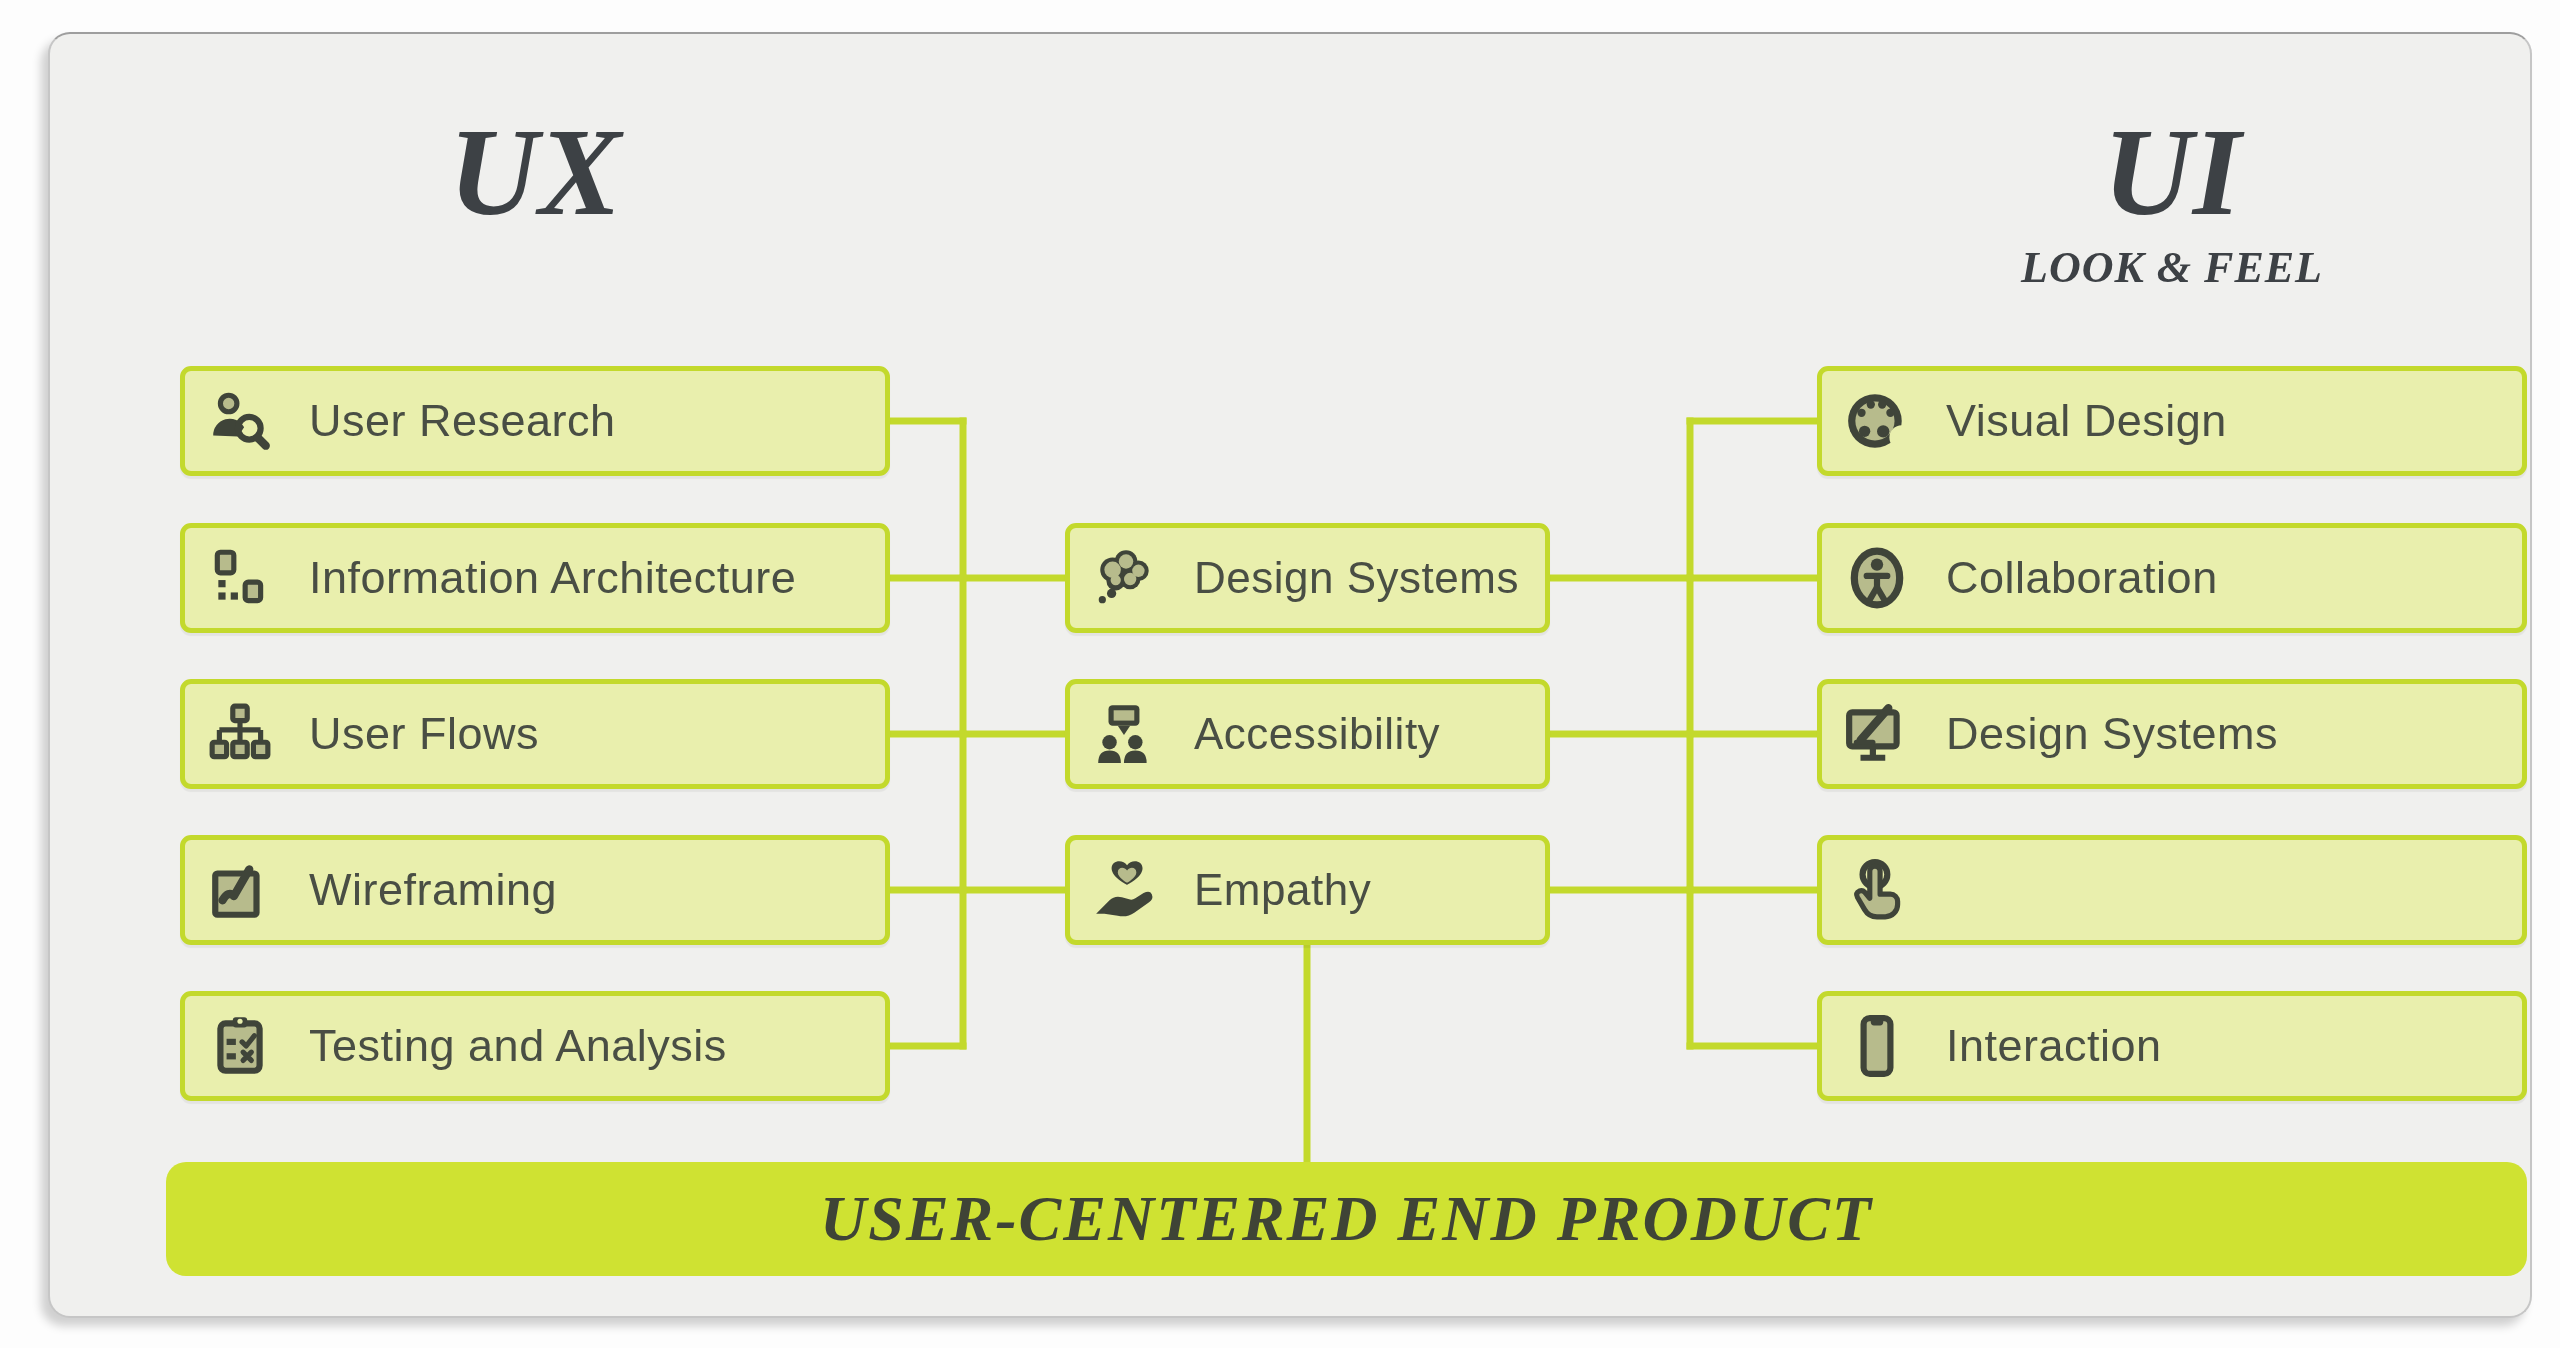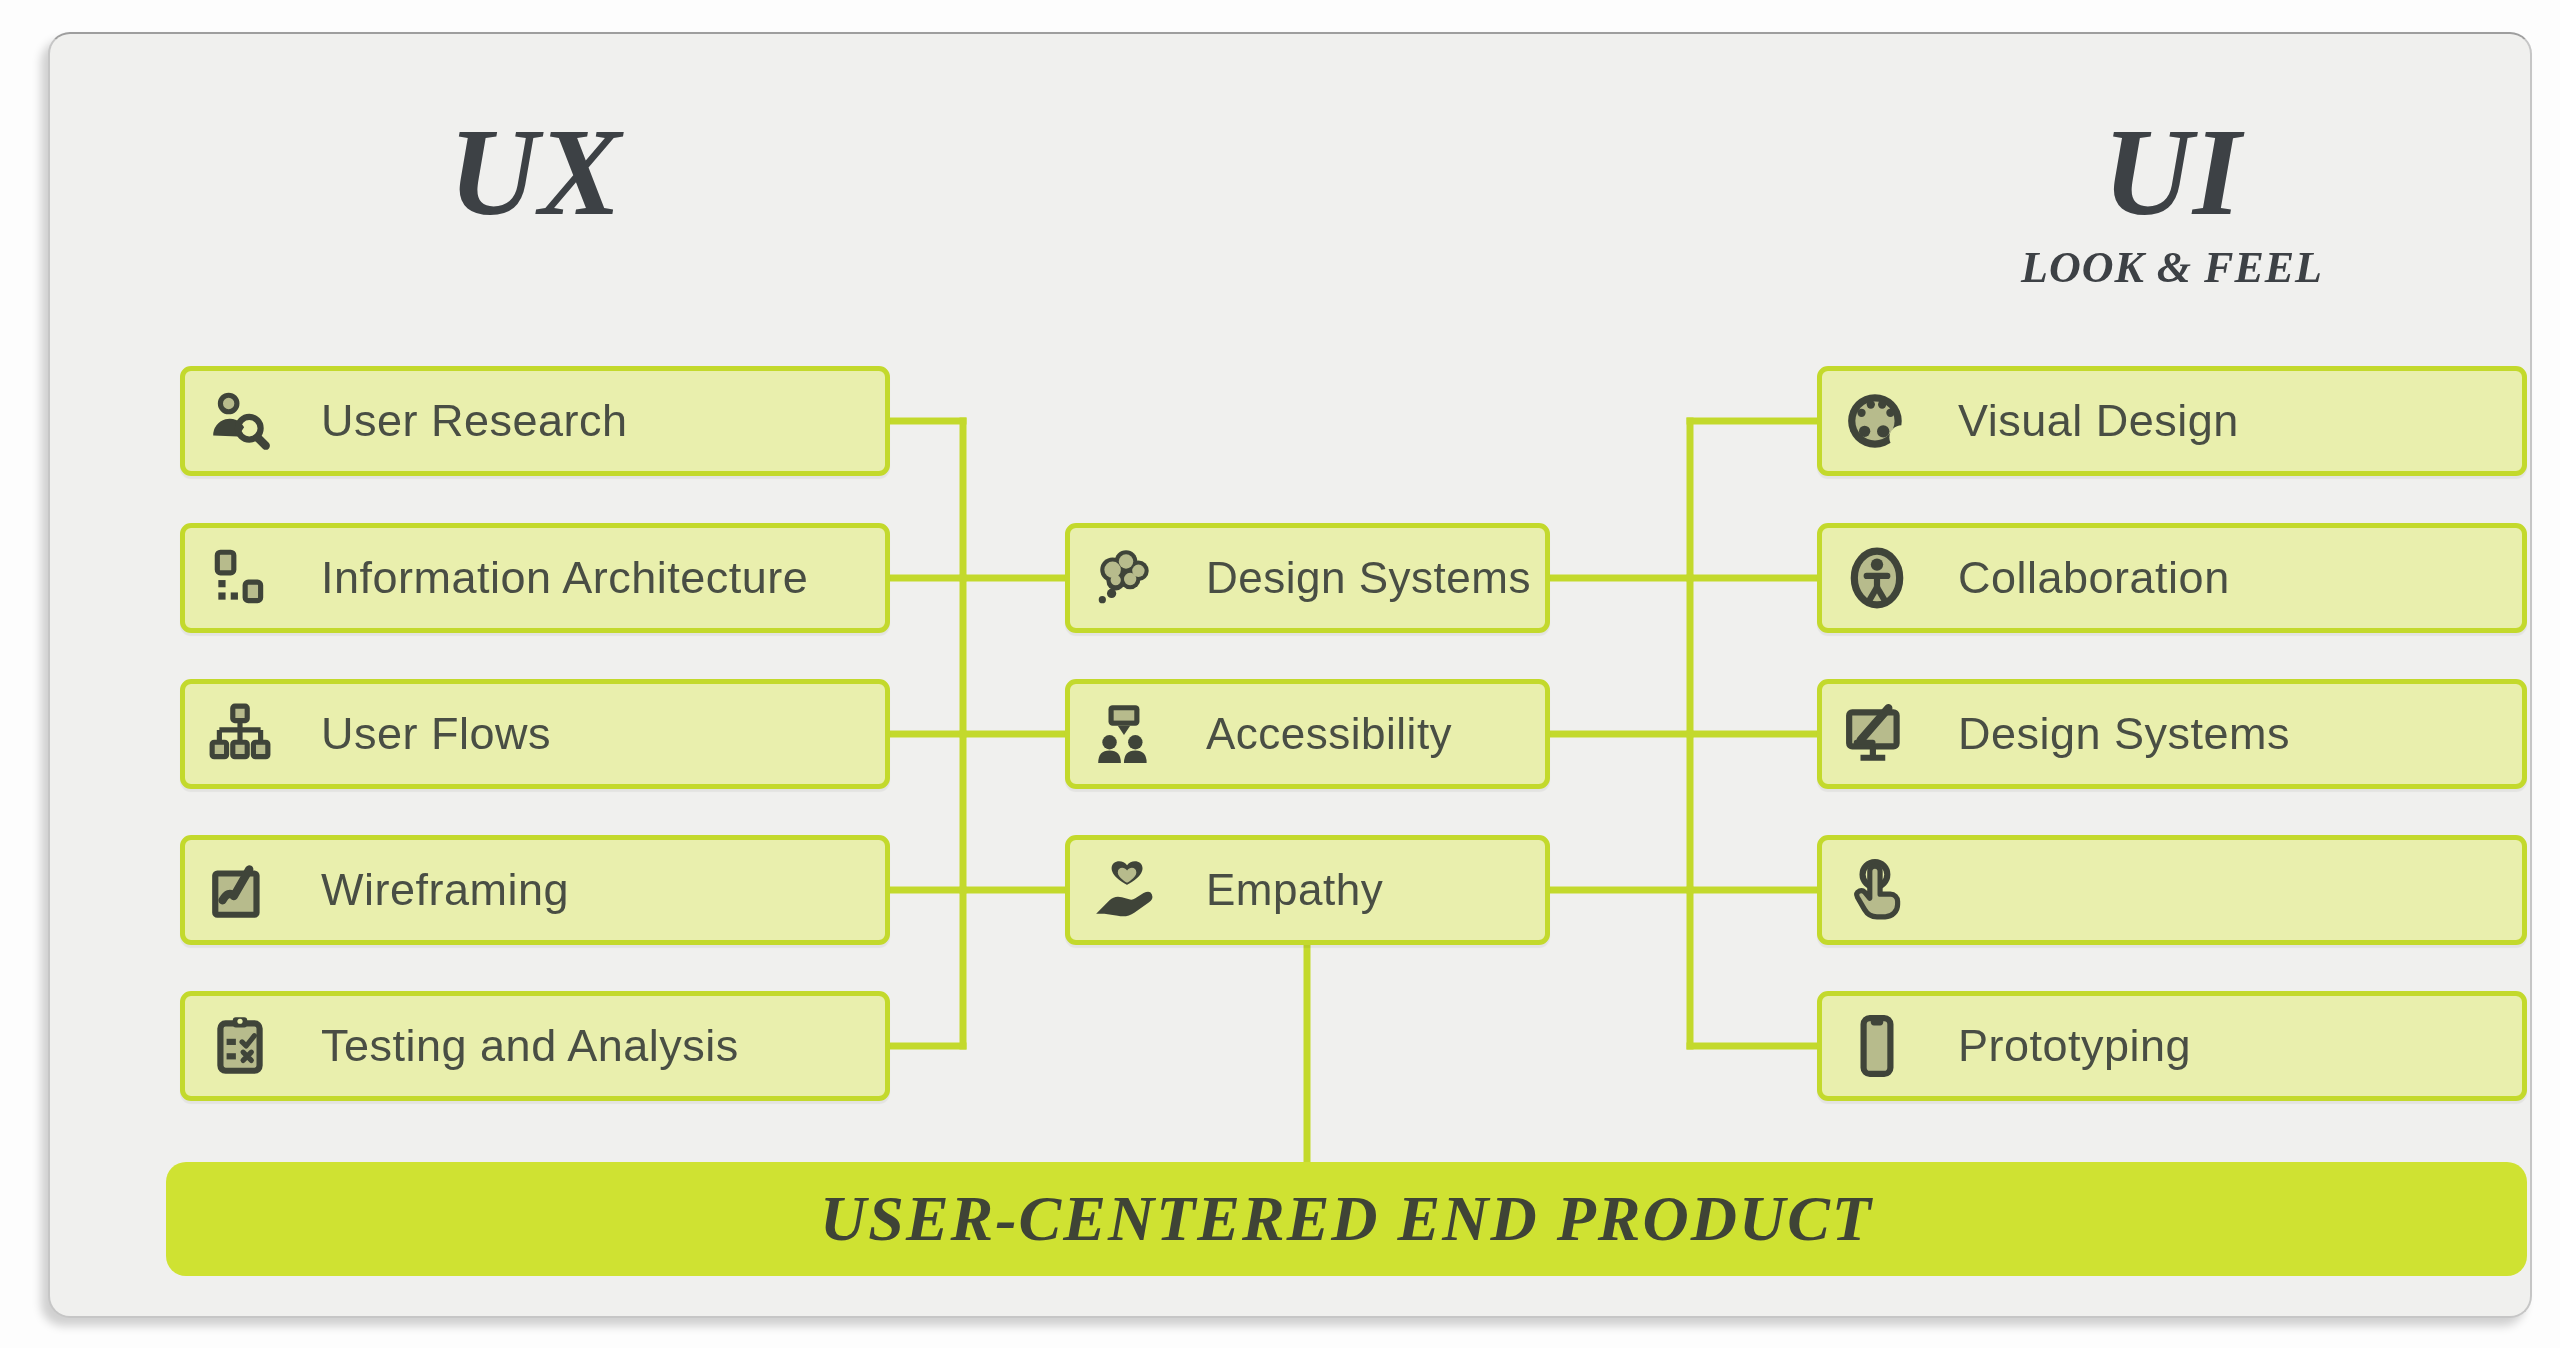--- a/index.html
+++ b/index.html
@@ -30,21 +30,21 @@
   .heading .sub{font-size:44px;font-weight:bold;letter-spacing:1px;margin-top:4px}
   .heading.ux{left:130px;top:74px;width:710px}
   .heading.ui{left:1767px;top:74px;width:710px}
 
   .node{
     position:absolute;height:110px;
     background:var(--box-fill);
     border:5px solid var(--accent);
     border-radius:11px;
     display:flex;align-items:center;
-    padding-left:22px;gap:48px;
+    padding-left:22px;gap:36px;
     box-shadow:0 3px 1px rgba(0,0,0,.05);
   }
   .node .icon{width:66px;height:66px;flex:0 0 66px;display:flex;align-items:center;justify-content:center}
   .node .icon svg{width:66px;height:66px}
   .node .label{font-size:45px;color:var(--label-text);letter-spacing:.5px;white-space:nowrap}
 
   .col-ux{left:130px;width:710px}
   .col-mid{left:1015px;width:485px}
   .col-ui{left:1767px;width:710px}
   .row1{top:332px}.row2{top:489px}.row3{top:645px}.row4{top:801px}.row5{top:957px}
@@ -271,20 +271,20 @@
     </span>
   </div>
 
   <div class="node col-ui row5">
     <span class="icon">
       <svg viewBox="0 0 64 64">
           <rect class="ol sdk" x="19" y="5" width="26" height="54" rx="6" stroke-width="6"></rect>
           <path class="dk" d="M26 5 h12 v4 a3 3 0 0 1 -3 3 h-6 a3 3 0 0 1 -3 -3 Z"></path>
         </svg>
     </span>
-    <span class="label">Prototyping</span>
+    <span class="label">Interaction</span>
   </div>
 
   <div class="bottom-bar">
     <span class="bar-label">USER-CENTERED END PRODUCT</span>
   </div>
 
 </div>
 
 </body></html>

